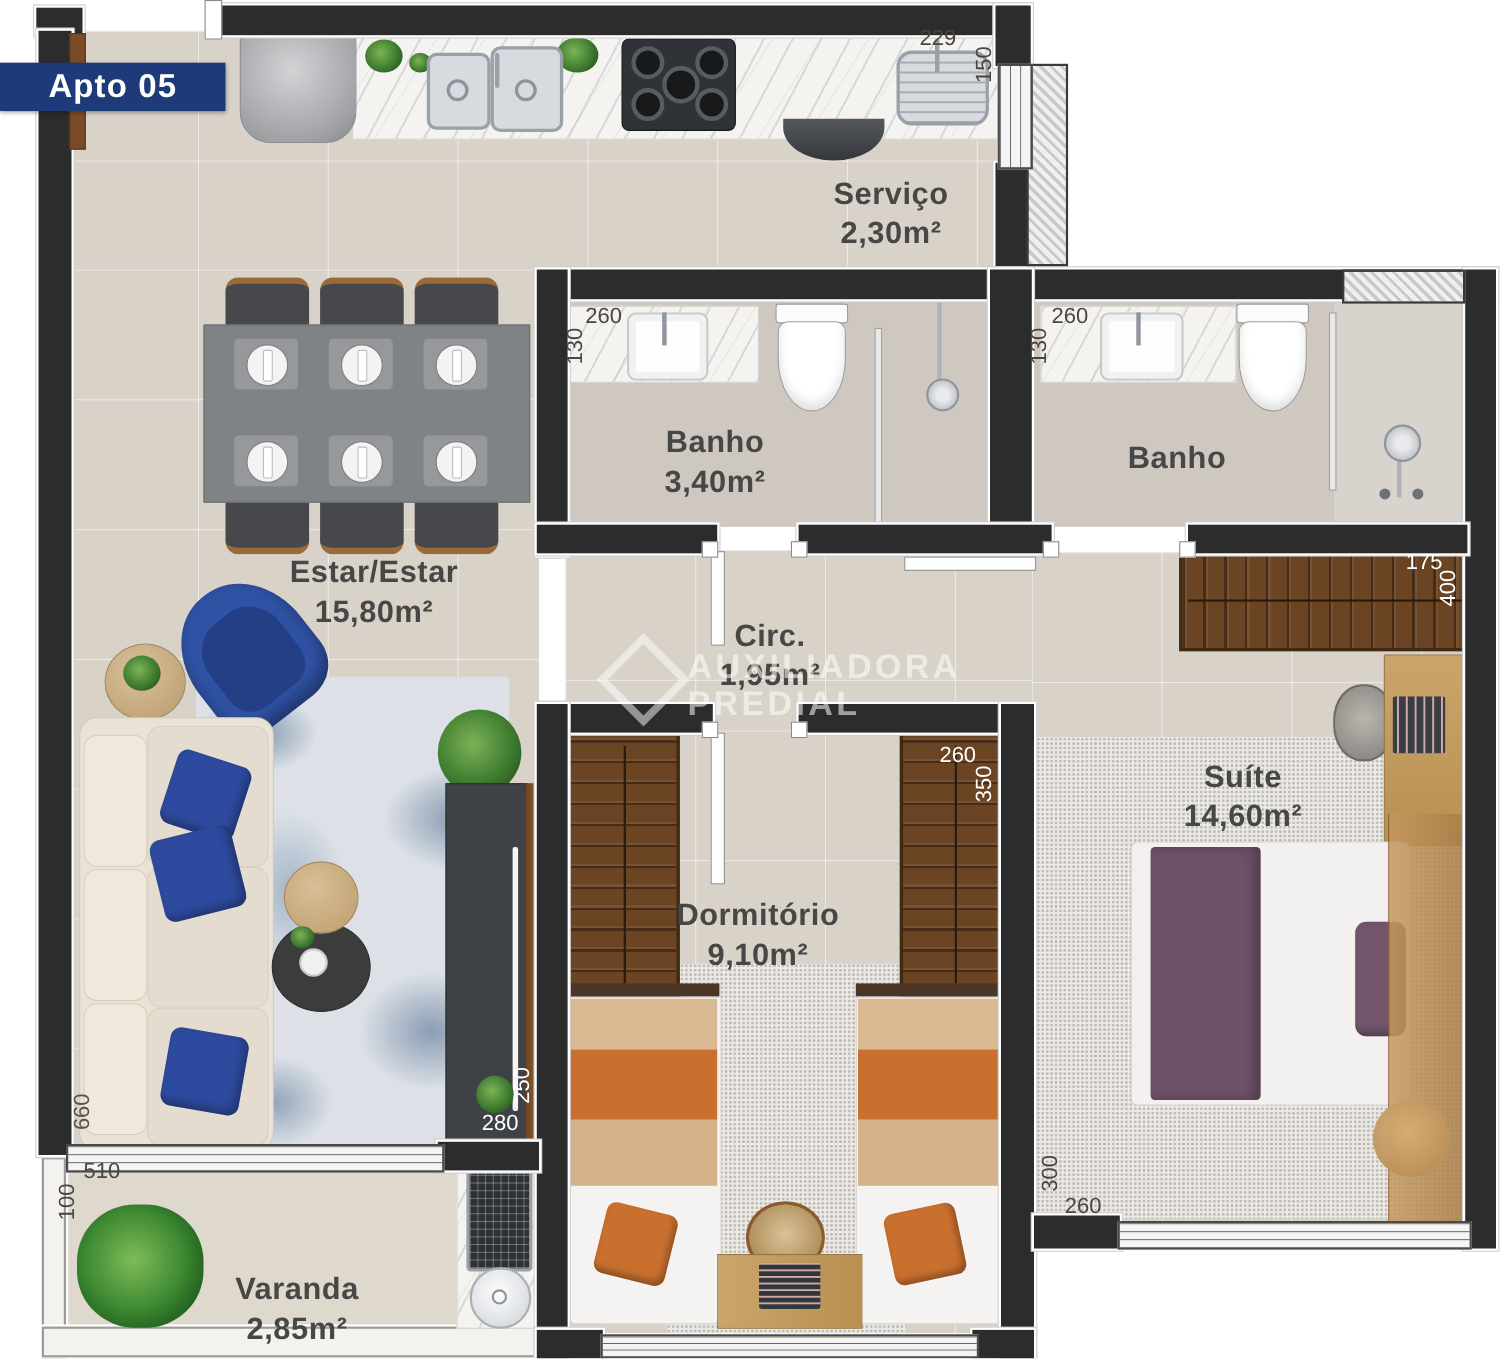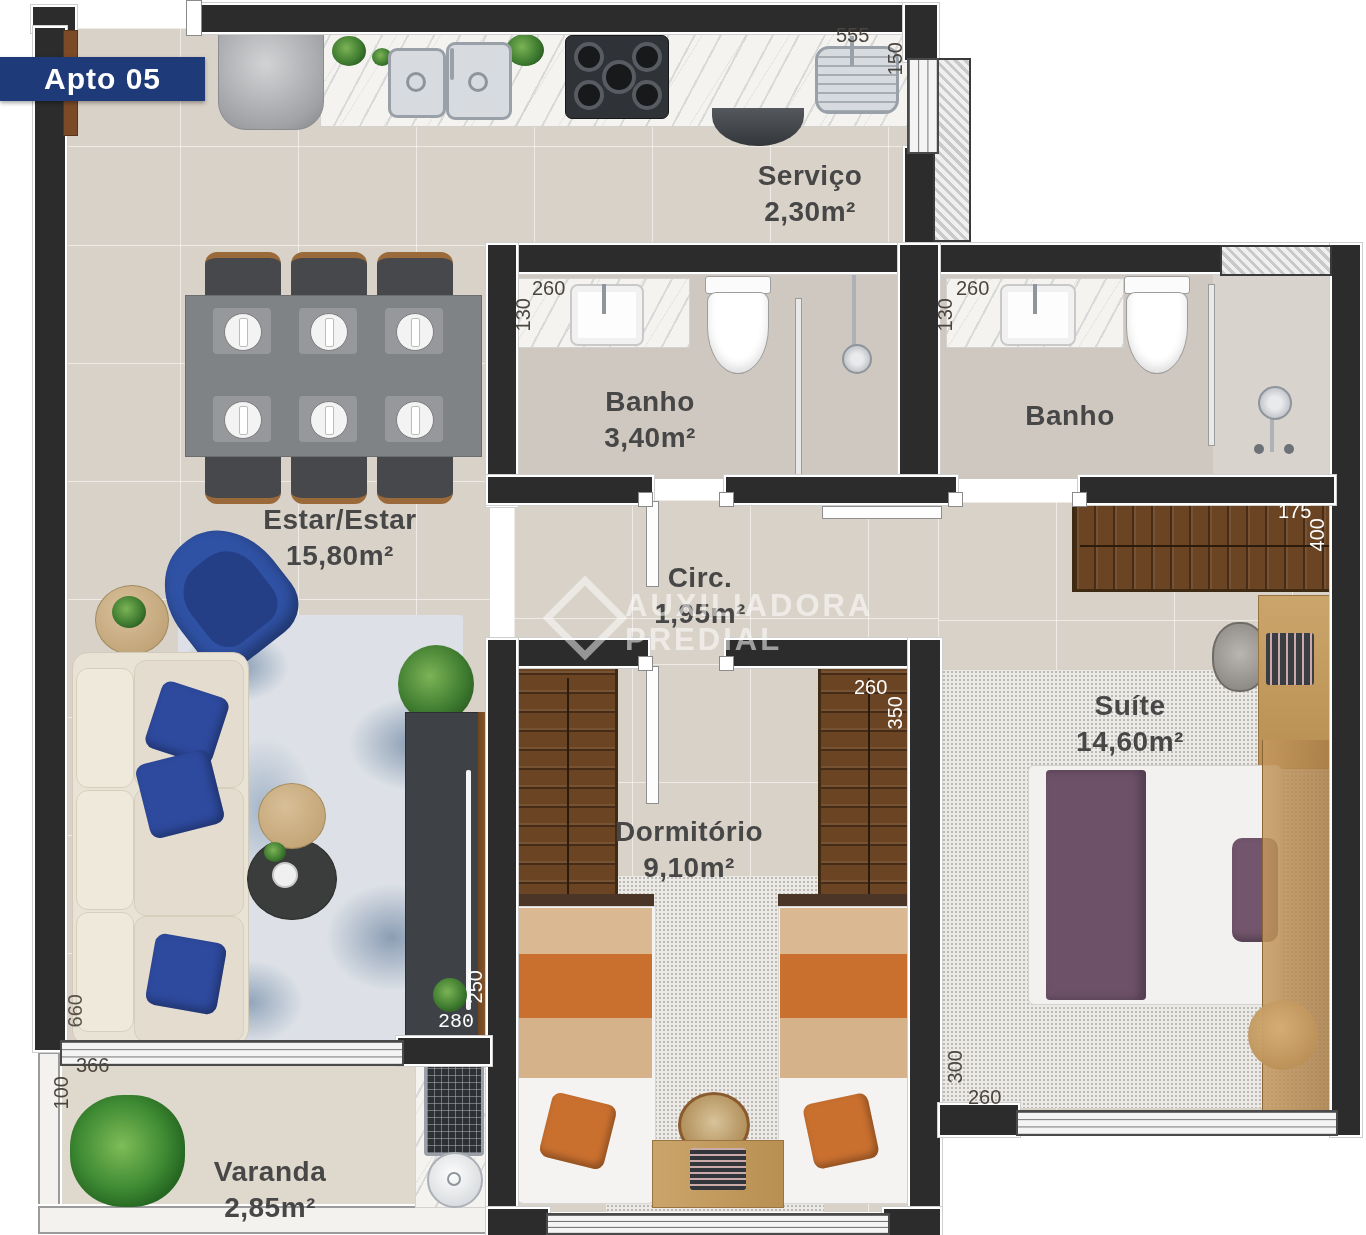--- a/index.html
+++ b/index.html
@@ -301,34 +301,34 @@
   </div>
   <div class="room-label" style="left:1040px;top:688px;width:180px;">
     <span>Suíte</span><br>
     <span>14,60m²</span>
   </div>
   <div class="room-label" style="left:170px;top:1106px;width:200px;margin-top:48px;">
     <span>Varanda</span><br>
     <span>2,85m²</span>
   </div>
 
-  <div class="dim" style="left:836px;top:24px;">555</div>
+  <div class="dim" style="left:836px;top:24px;">229</div>
   <div class="dim" style="left:884px;top:42px;"><span class="dimv">150</span></div>
   <div class="dim" style="left:532px;top:277px;">260</div>
   <div class="dim" style="left:512px;top:298px;"><span class="dimv">130</span></div>
   <div class="dim" style="left:956px;top:277px;">260</div>
   <div class="dim" style="left:934px;top:298px;"><span class="dimv">130</span></div>
   <div class="dim w" style="left:854px;top:676px;">260</div>
   <div class="dim w" style="left:884px;top:696px;"><span class="dimv">350</span></div>
   <div class="dim w" style="left:1278px;top:500px;">175</div>
   <div class="dim w" style="left:1306px;top:518px;"><span class="dimv">400</span></div>
-  <div class="dim w" style="left:438px;top:1010px;font-family:Liberation Mono, monospace;">280</div>
+  <div class="dim w" style="left:438px;top:1010px;">280</div>
   <div class="dim w" style="left:464px;top:970px;"><span class="dimv"></span><span class="dimv">250</span></div>
   <div class="dim" style="left:64px;top:994px;color:#57524a;"><span class="dimv">660</span></div>
-  <div class="dim" style="left:76px;top:1054px;">366</div>
+  <div class="dim" style="left:76px;top:1054px;">510</div>
   <div class="dim" style="left:50px;top:1076px;"><span class="dimv">100</span></div>
   <div class="dim" style="left:968px;top:1086px;">260</div>
   <div class="dim" style="left:944px;top:1050px;"><span class="dimv">300</span></div>
 
   <div class="abs" style="left:545px;top:578px;width:320px;height:90px;">
     <div style="position:absolute;left:10px;top:10px;width:46px;height:46px;border:7px solid rgba(255,255,255,.5);transform:rotate(45deg);"></div>
     <div class="wm" style="left:80px;top:10px;font-size:31px;">AUXILIADORA</div>
     <div class="wm" style="left:80px;top:44px;font-size:31px;">PREDIAL</div>
   </div>
 

